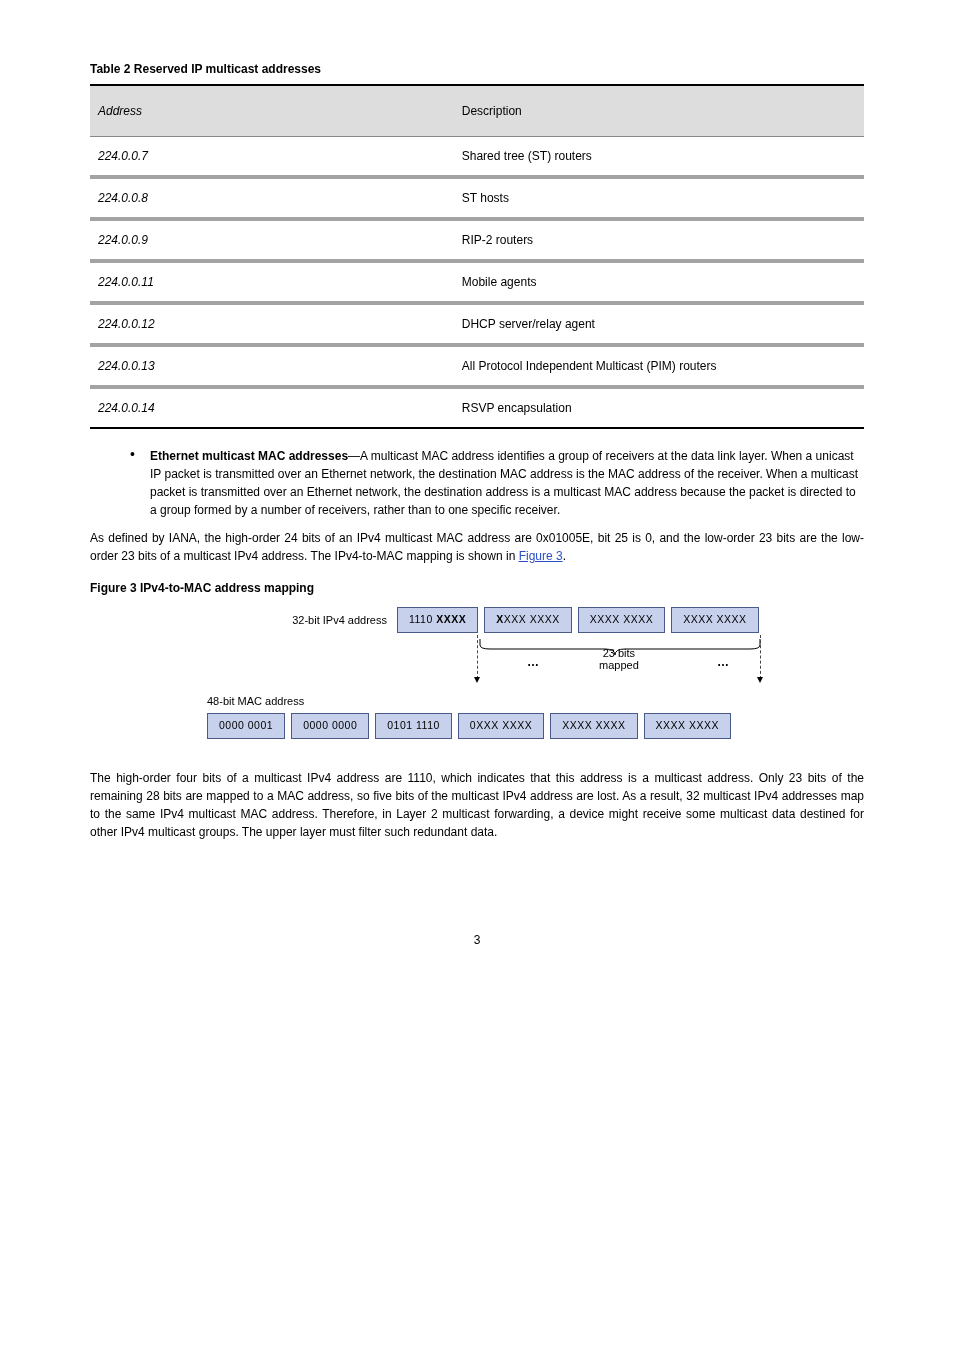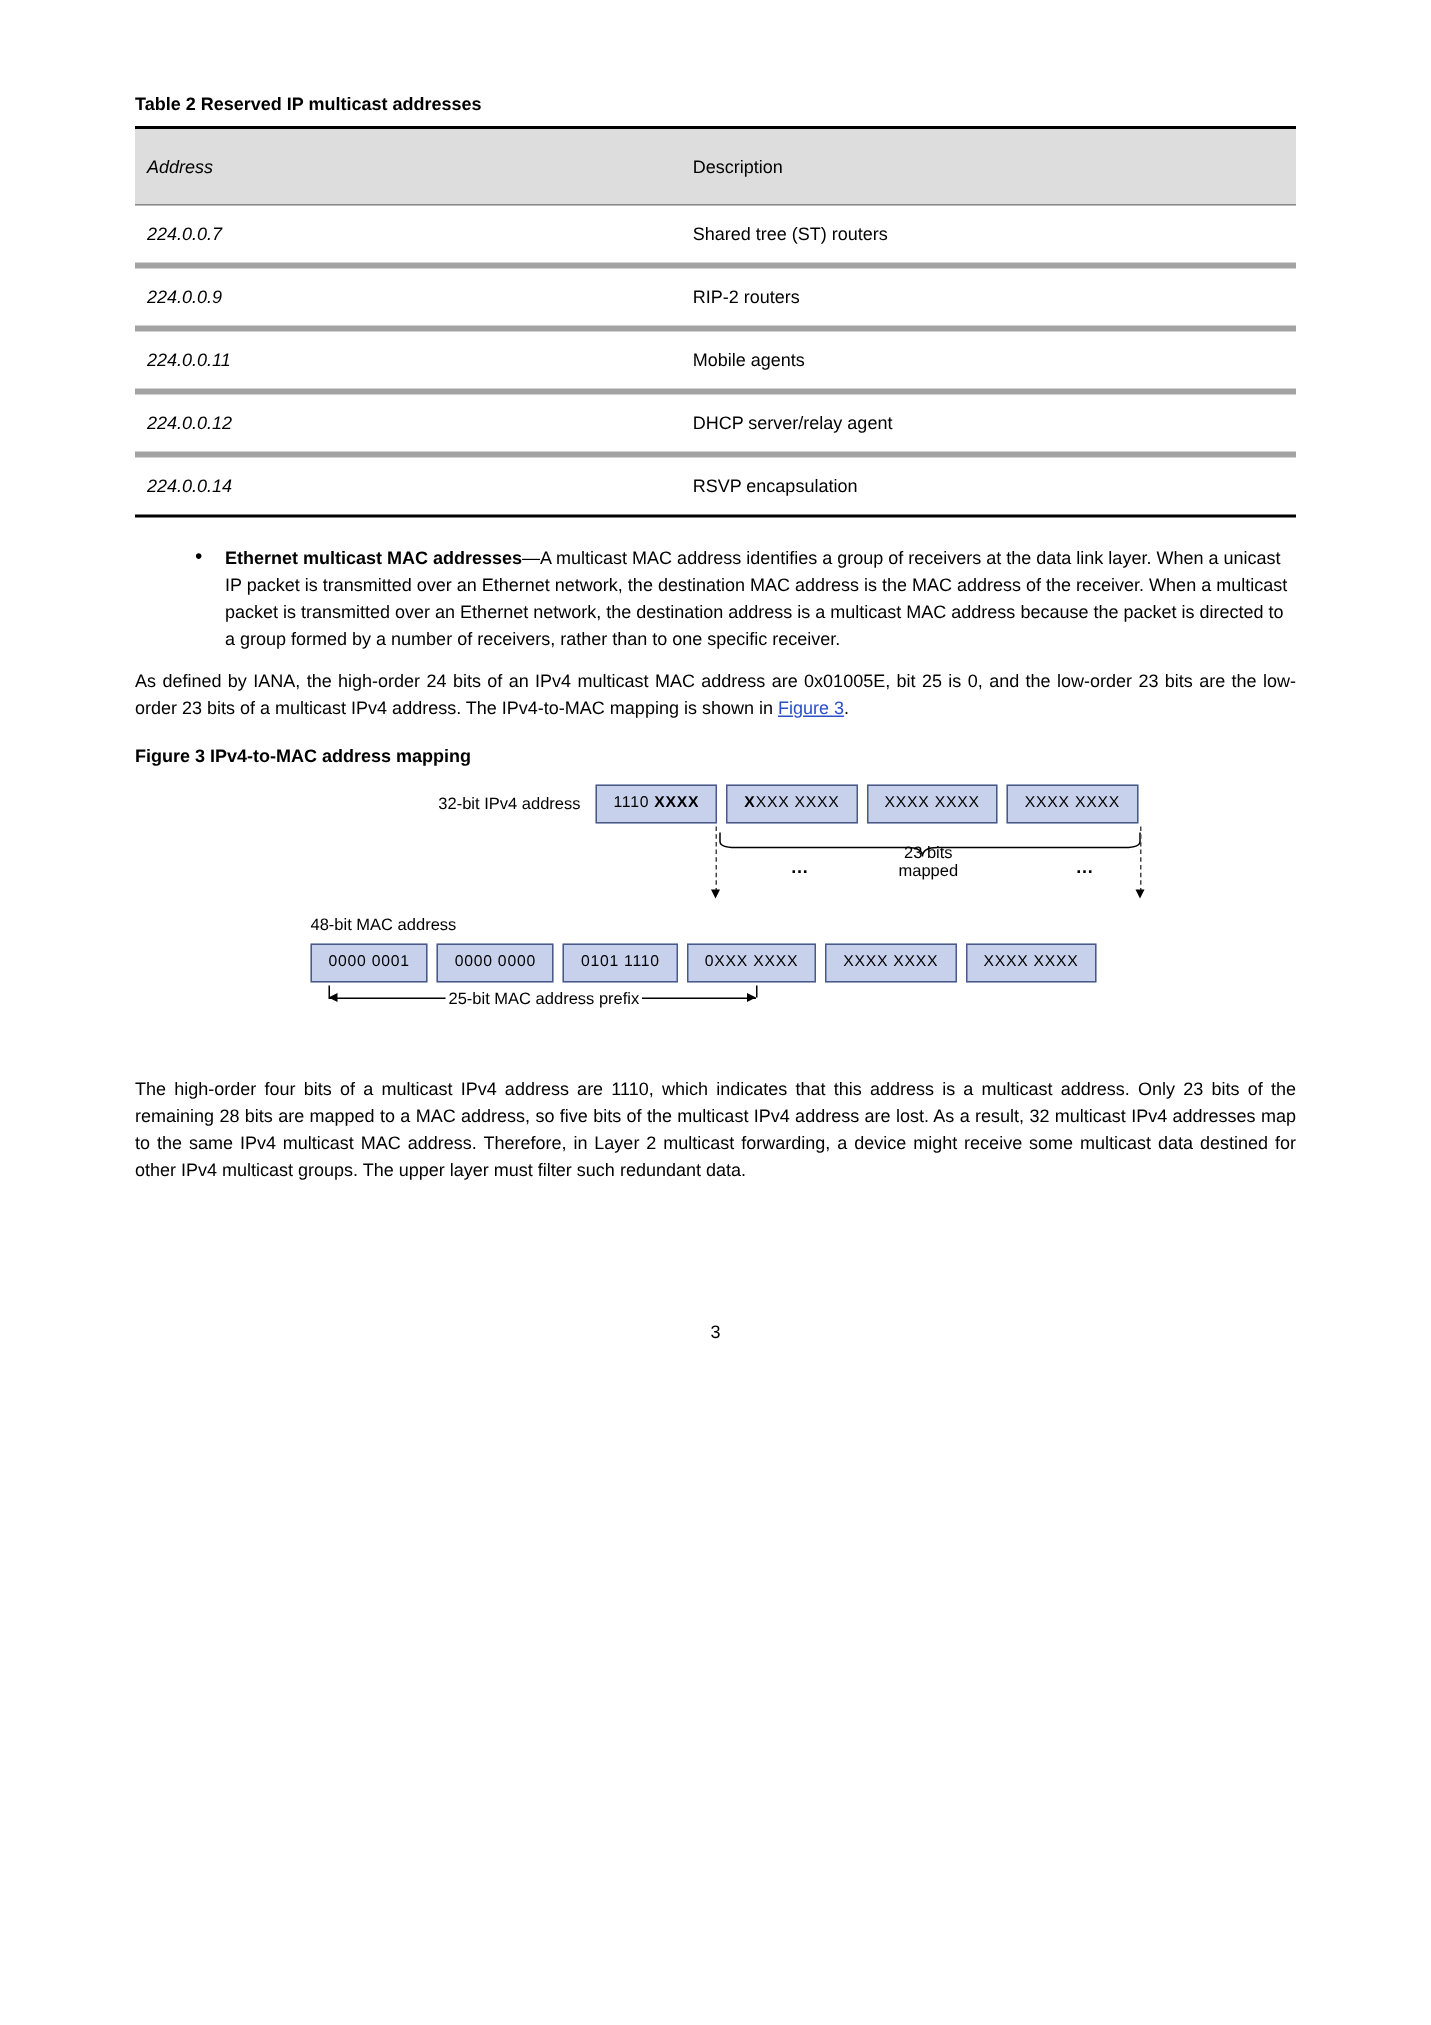--- a/index.html
+++ b/index.html
@@ -96,30 +96,38 @@
       <th>Address</th>
       <th>Description</th>
     </tr>
   </thead>
   <tbody>
     <tr>
         <td>224.0.0.7</td>
         <td>Shared tree (ST) routers</td>
       </tr>
     <tr>
+        <td>224.0.0.8</td>
+        <td>ST hosts</td>
+      </tr>
+    <tr>
         <td>224.0.0.9</td>
         <td>RIP-2 routers</td>
       </tr>
     <tr>
         <td>224.0.0.11</td>
         <td>Mobile agents</td>
       </tr>
     <tr>
         <td>224.0.0.12</td>
         <td>DHCP server/relay agent</td>
+      </tr>
+    <tr>
+        <td>224.0.0.13</td>
+        <td>All Protocol Independent Multicast (PIM) routers</td>
       </tr>
     <tr>
         <td>224.0.0.14</td>
         <td>RSVP encapsulation</td>
       </tr>
   </tbody>
 </table>
 
 <div class="bullet-row">
   <div class="dot">•</div>
@@ -164,26 +172,18 @@
 
   <div class="row3">
     <div class="octet">0000 0001</div>
     <div class="octet">0000 0000</div>
     <div class="octet">0101 1110</div>
     <div class="octet">0XXX XXXX</div>
     <div class="octet">XXXX XXXX</div>
     <div class="octet">XXXX XXXX</div>
   </div>
 
-  <div class="bottomline">
-    <div class="vtick" style="left:12px; top:0;"></div>
-    <div class="harrow-l" style="left:12px; top:5px;"></div>
-    <div class="hline" style="left:12px; top:8px; width:285px;"></div>
-    <div class="harrow-r" style="left:291px; top:5px;"></div>
-    <div class="vtick" style="left:297px; top:0;"></div>
-    <div class="prefix-text" style="left:90px; top:1px;">25-bit MAC address prefix</div>
-  </div>
 
 </div>
 
 <p class="para">The high-order four bits of a multicast IPv4 address are 1110, which indicates that this address is a multicast address. Only 23 bits of the remaining 28 bits are mapped to a MAC address, so five bits of the multicast IPv4 address are lost. As a result, 32 multicast IPv4 addresses map to the same IPv4 multicast MAC address. Therefore, in Layer 2 multicast forwarding, a device might receive some multicast data destined for other IPv4 multicast groups. The upper layer must filter such redundant data.</p>
 
 <div class="page-num">3</div>
 
 </body></html>

